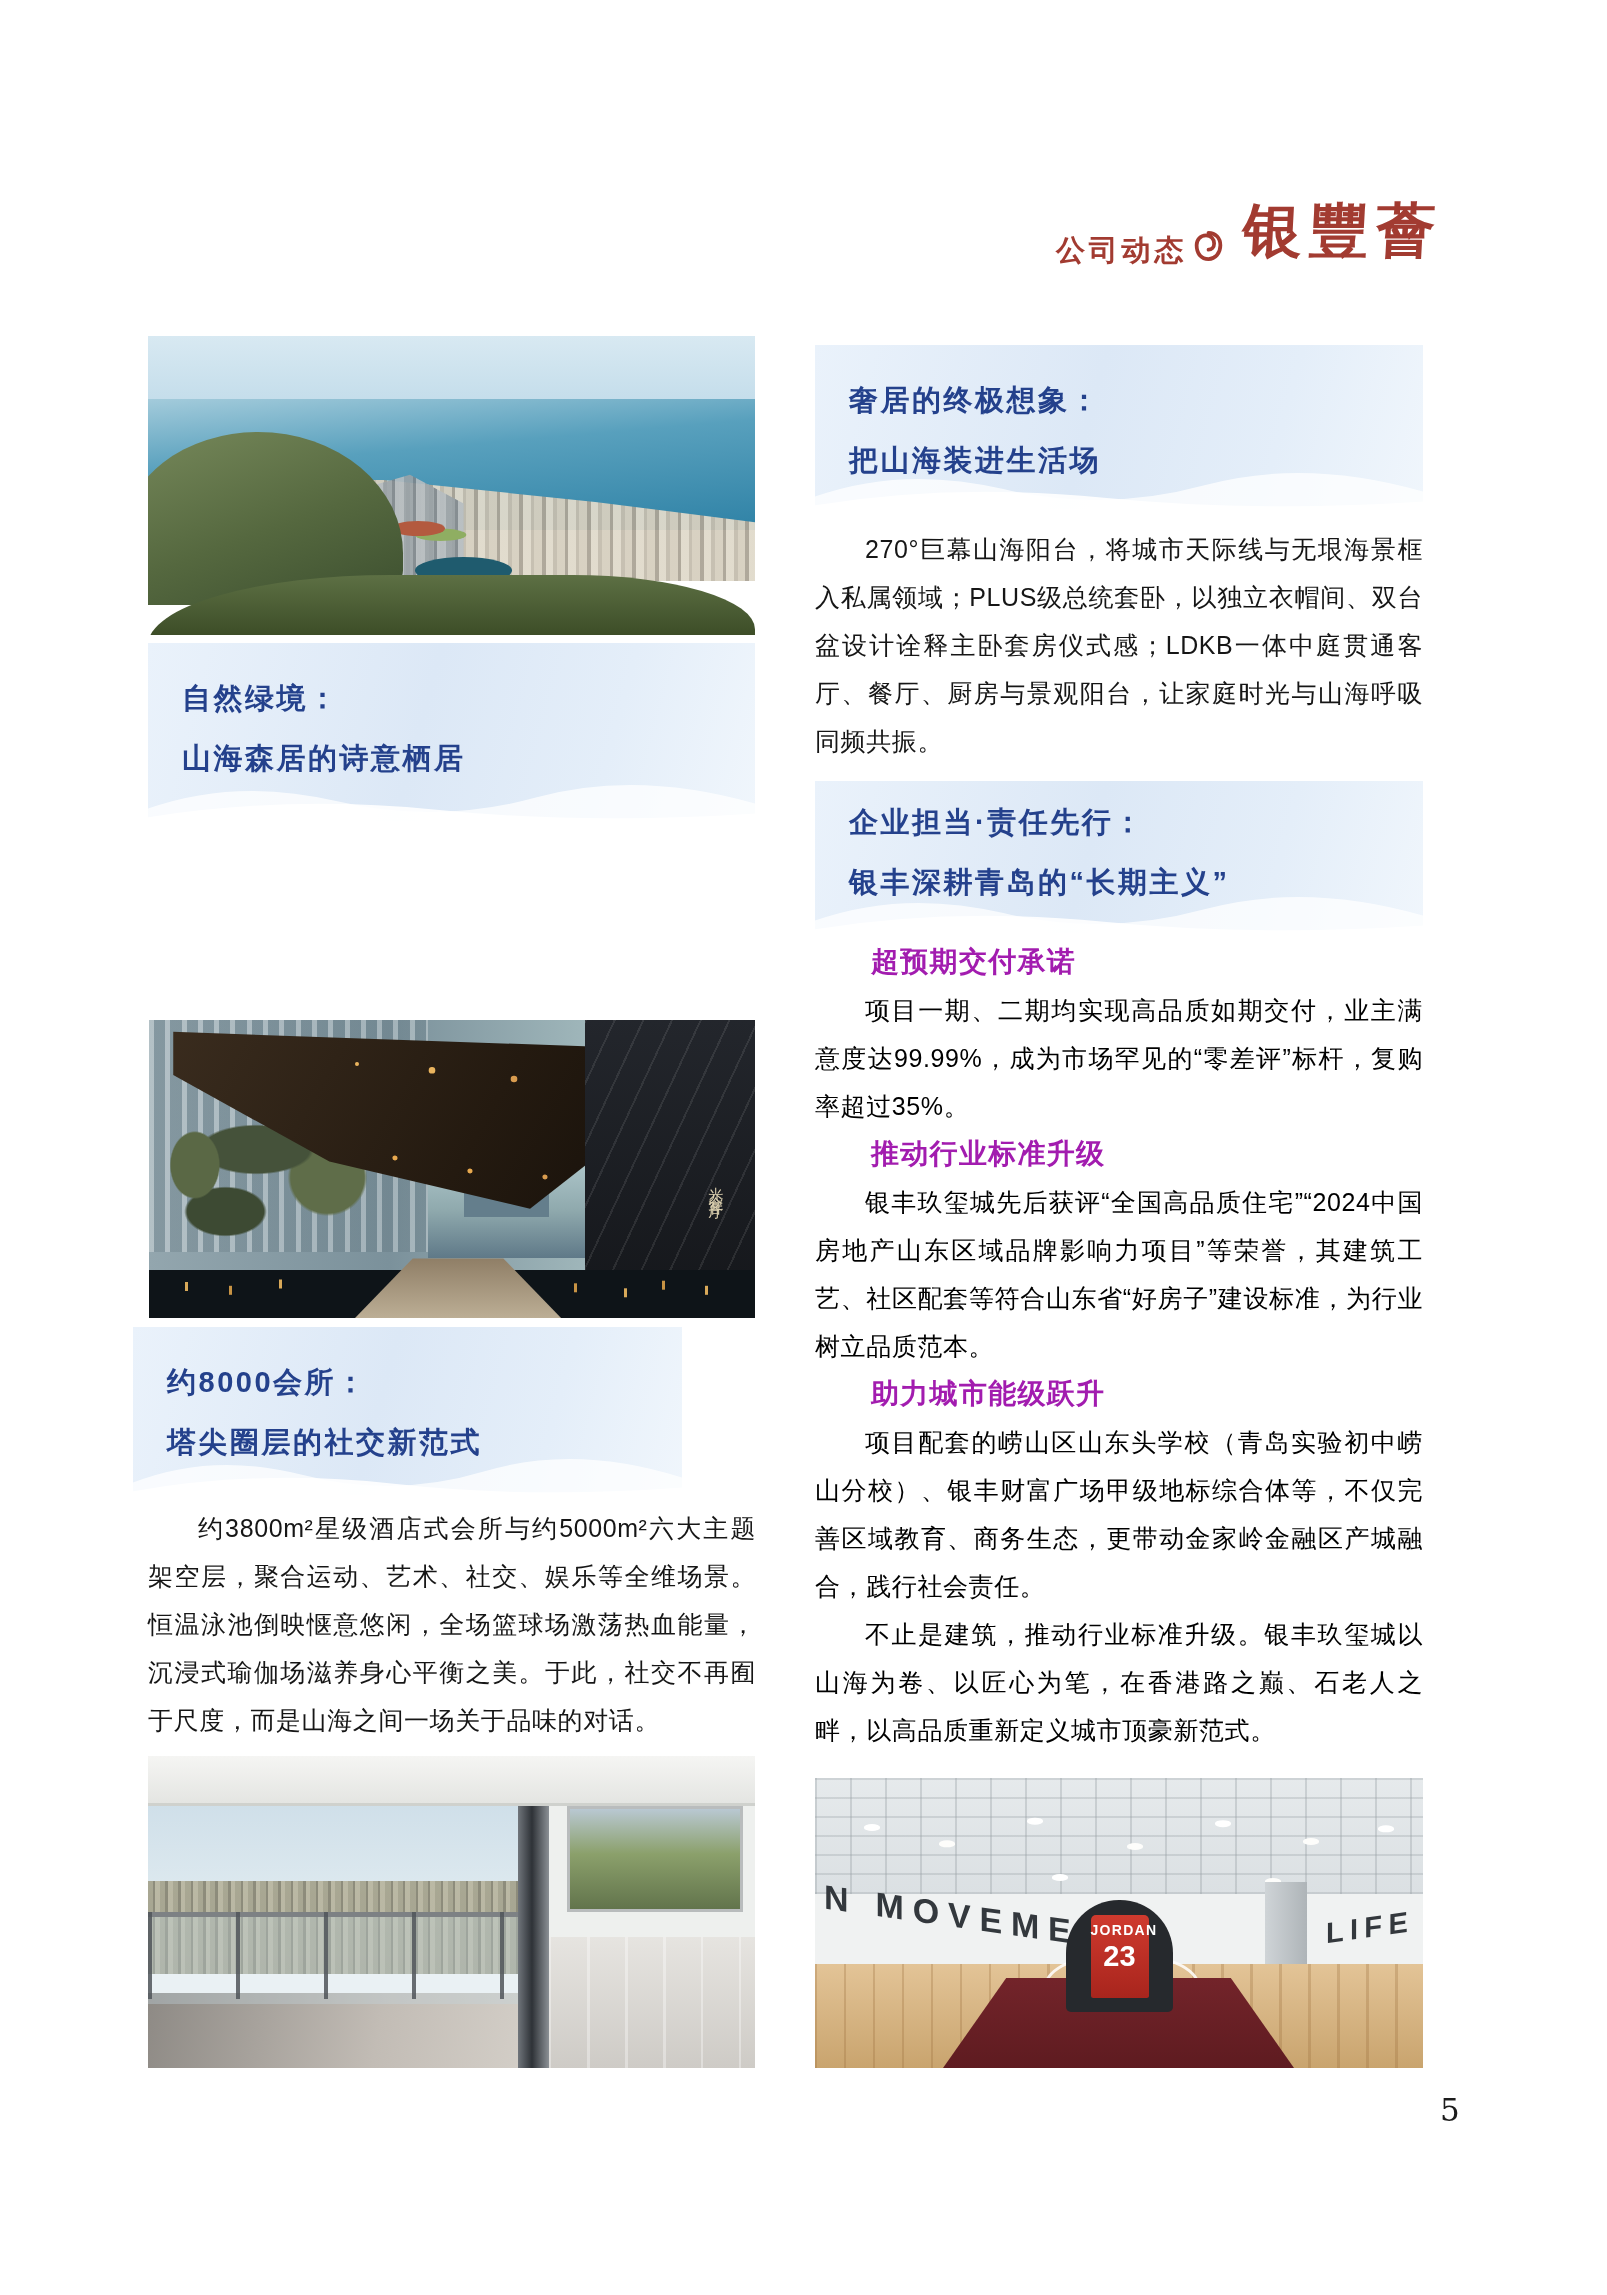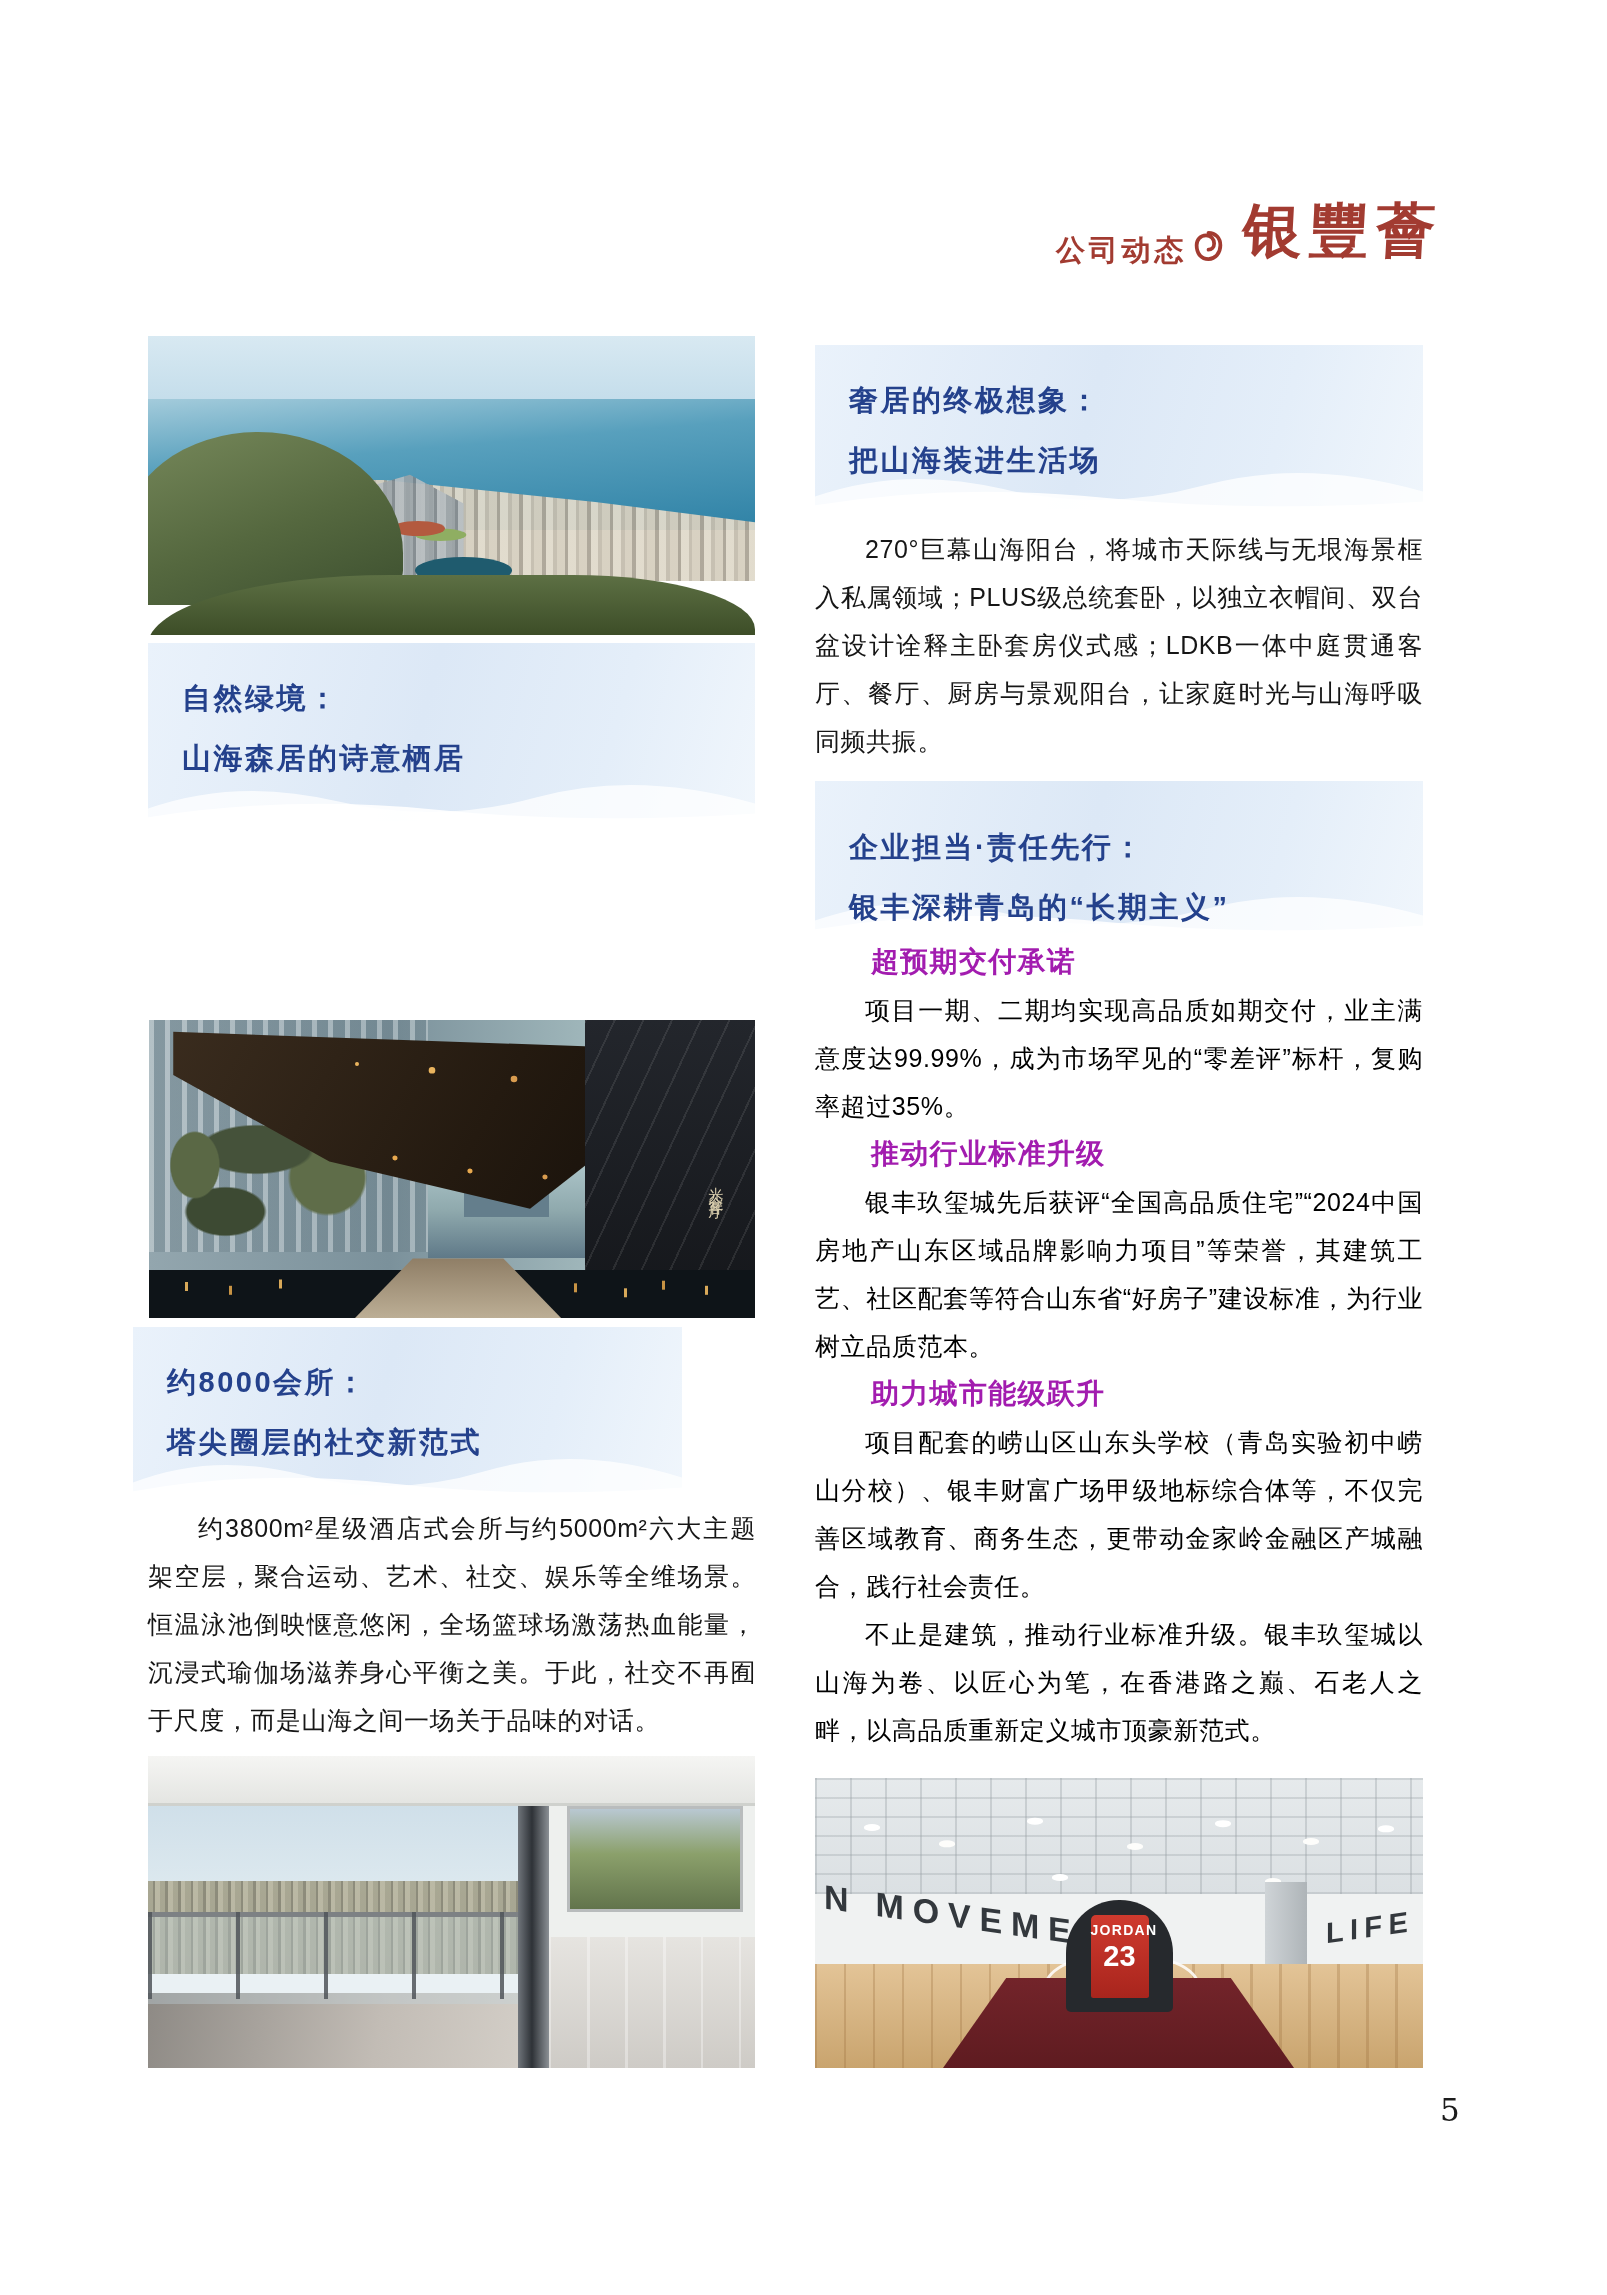--- a/index.html
+++ b/index.html
@@ -287,21 +287,21 @@
     </div>
     <svg class="wave" viewBox="0 0 968 90" preserveAspectRatio="none">
       <path d="M0 70 Q140 20 300 58 T620 52 T968 62 V90 H0 Z" fill="rgba(255,255,255,0.75)"></path>
       <path d="M0 84 Q220 48 460 72 T968 78 V90 H0 Z" fill="rgba(255,255,255,0.9)"></path>
     </svg>
   </div>
 
   <div class="body-p" style="left:815px;top:525px;width:608px;">270°巨幕山海阳台，将城市天际线与无垠海景框入私属领域；PLUS级总统套卧，以独立衣帽间、双台盆设计诠释主卧套房仪式感；LDKB一体中庭贯通客厅、餐厅、厨房与景观阳台，让家庭时光与山海呼吸同频共振。</div>
 
   <div class="hblock" style="left:815px;top:773px;width:608px;height:152px;">
-    <div class="titles" style="padding-top:36px;">
+    <div class="titles" style="padding-top:11px;">
       <div class="t">企业担当·责任先行：</div>
       <div class="t">银丰深耕青岛的“长期主义”</div>
     </div>
     <svg class="wave" viewBox="0 0 968 90" preserveAspectRatio="none">
       <path d="M0 70 Q140 20 300 58 T620 52 T968 62 V90 H0 Z" fill="rgba(255,255,255,0.75)"></path>
       <path d="M0 84 Q220 48 460 72 T968 78 V90 H0 Z" fill="rgba(255,255,255,0.9)"></path>
     </svg>
   </div>
 
   <div class="rflow" style="left:815px;top:938px;width:608px;">

